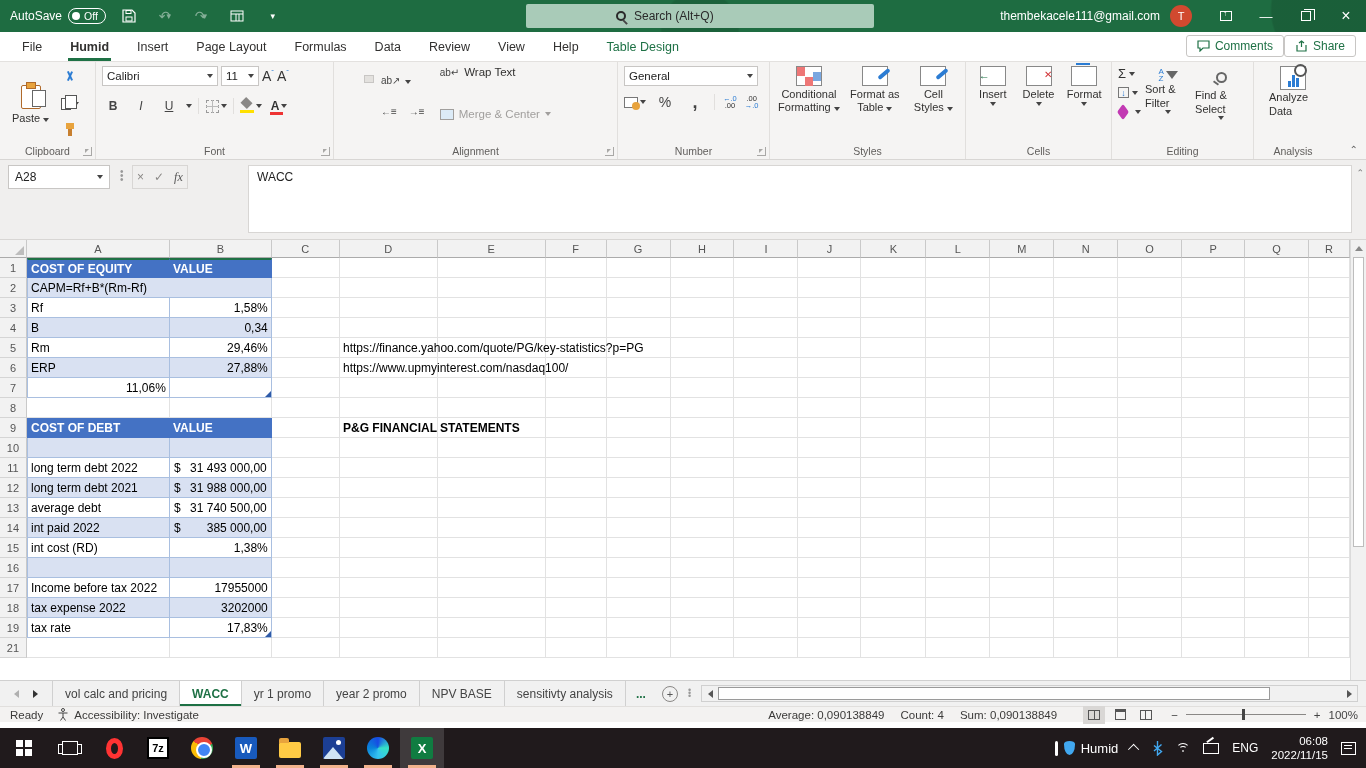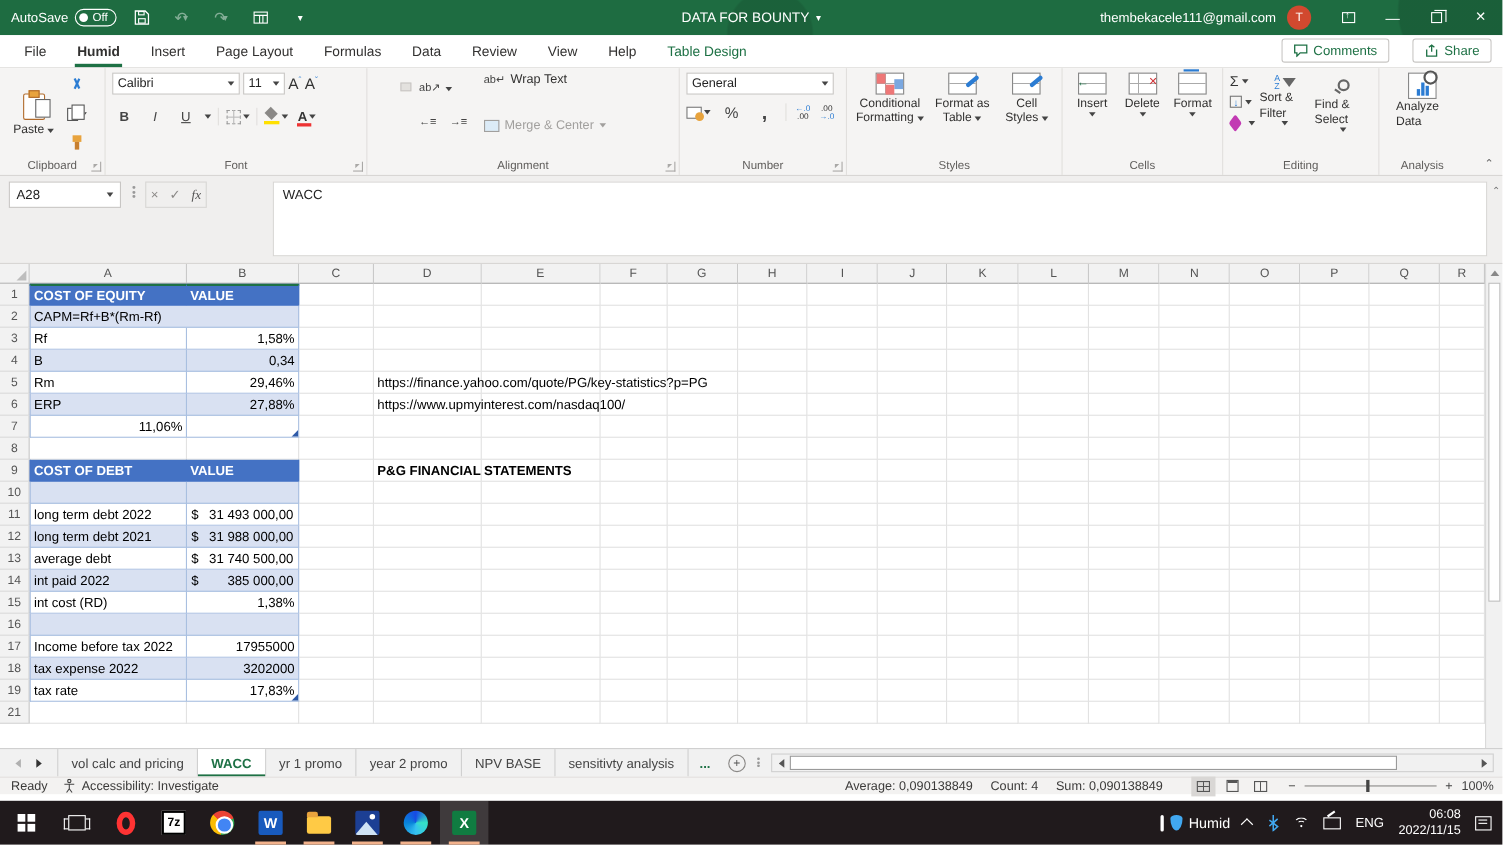--- a/index.html
+++ b/index.html
@@ -31,21 +31,21 @@
   .ribbondisp-ic { width:12px; height:10px; border:1px solid #fff; position:relative; }
   .ribbondisp-ic:before { content:"↑"; position:absolute; left:2px; top:-3px; font-size:8px; }
 
   
   .tabrow { left:0; right:0; top:32px; height:30px; background:#fff; border-bottom:1px solid #E3E1DF; display:flex; align-items:stretch; }
   .rtabs { display:flex; padding-left:8px; }
   .rtab { padding:0 14px; font-size:12.5px; color:#323130; display:flex; align-items:center; position:relative; }
   .rtab.active { font-weight:700; }
   .rtab.active:after { content:""; position:absolute; left:12px; right:12px; bottom:0; height:3px; background:#1E7145; }
   .rtab.contextual { color:#1E7145; }
-  .tabrow-right { position:absolute; right:10px; top:35px; display:flex; gap:21px; }
+  .tabrow-right { position:absolute; right:10px; top:35px; display:flex; gap:0; }
   .pill-btn { border:1px solid #C8C6C4; border-radius:3px; background:#fff; padding:3px 10px; font-size:12px; color:#1E7145; display:flex; align-items:center; gap:5px; }
 
   
   .ribbon { left:0; right:0; top:62px; height:98px; background:#F5F4F3; border-bottom:1px solid #D8D6D4; display:flex; }
   .grp { position:relative; border-right:1px solid #E1DFDD; display:flex; flex-direction:column; }
   .grp-label { position:absolute; bottom:2px; left:0; right:0; text-align:center; font-size:10.5px; color:#605E5C; }
   .launcher { position:absolute; right:3px; bottom:3px; width:9px; height:9px; border-left:1px solid #8A8886; border-bottom:1px solid #8A8886; transform:rotate(-90deg); opacity:.7; }
   .launcher:before{content:"";position:absolute;left:2px;top:2px;border-left:4px solid transparent;border-top:4px solid #8A8886;}
   .grp-body { flex:1; display:flex; padding:4px 6px 16px 6px; gap:4px; }
   .dd { border:0 solid; width:0; height:0; border-left:3px solid transparent; border-right:3px solid transparent; border-top:4px solid #444; display:inline-block; }
@@ -277,20 +277,24 @@
         </svg>
     </div>
     <div class="tb-btn">
         <span style="font-size:9px;">▾</span>
       </div>
   </div>
   <div class="doc-title">
       <span>DATA FOR BOUNTY</span>
       <span style="font-size:9px;">▾</span>
     </div>
+  <div class="tb-search">
+    <span class="tk-mag" style="border-color:#2A2A2A;"></span>
+    <span>Search (Alt+Q)</span>
+  </div>
   <div class="tb-right">
     <span class="tb-mail">thembekacele111@gmail.com</span>
     <span class="avatar">T</span>
     <div class="winbtn">
         <span class="ribbondisp-ic"></span>
       </div>
     <div class="winbtn">
         <span>—</span>
       </div>
     <div class="winbtn">

